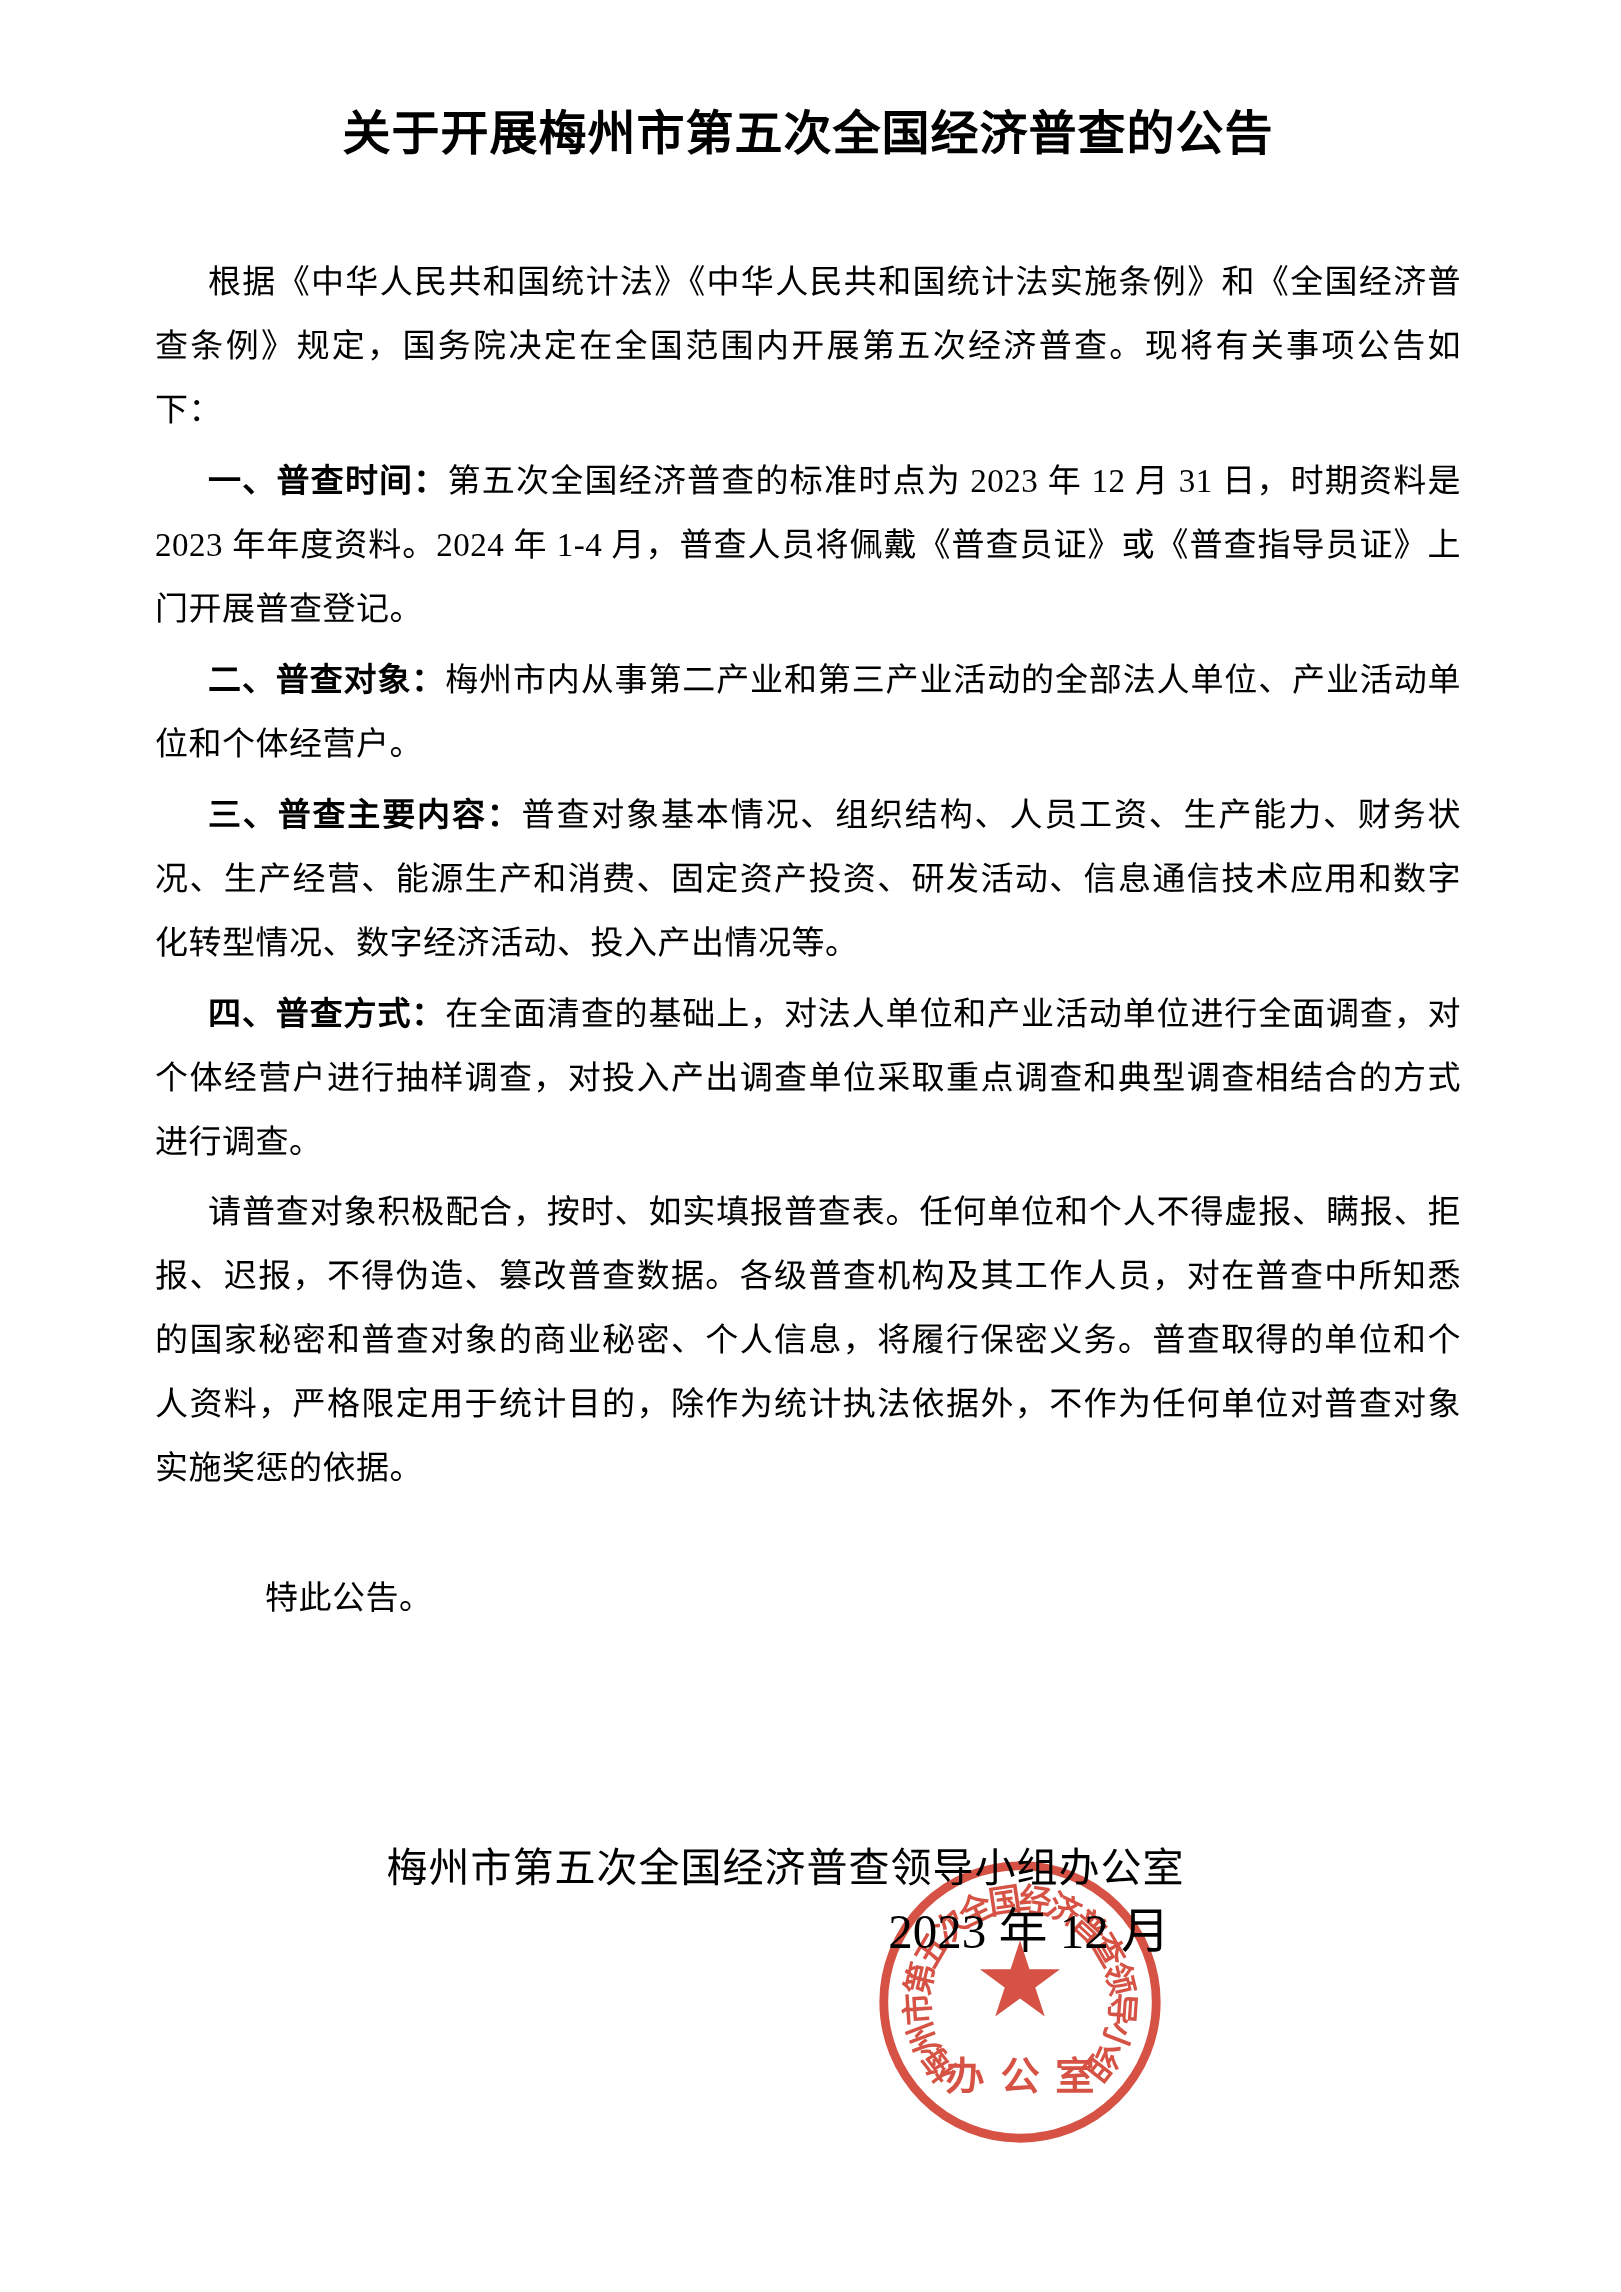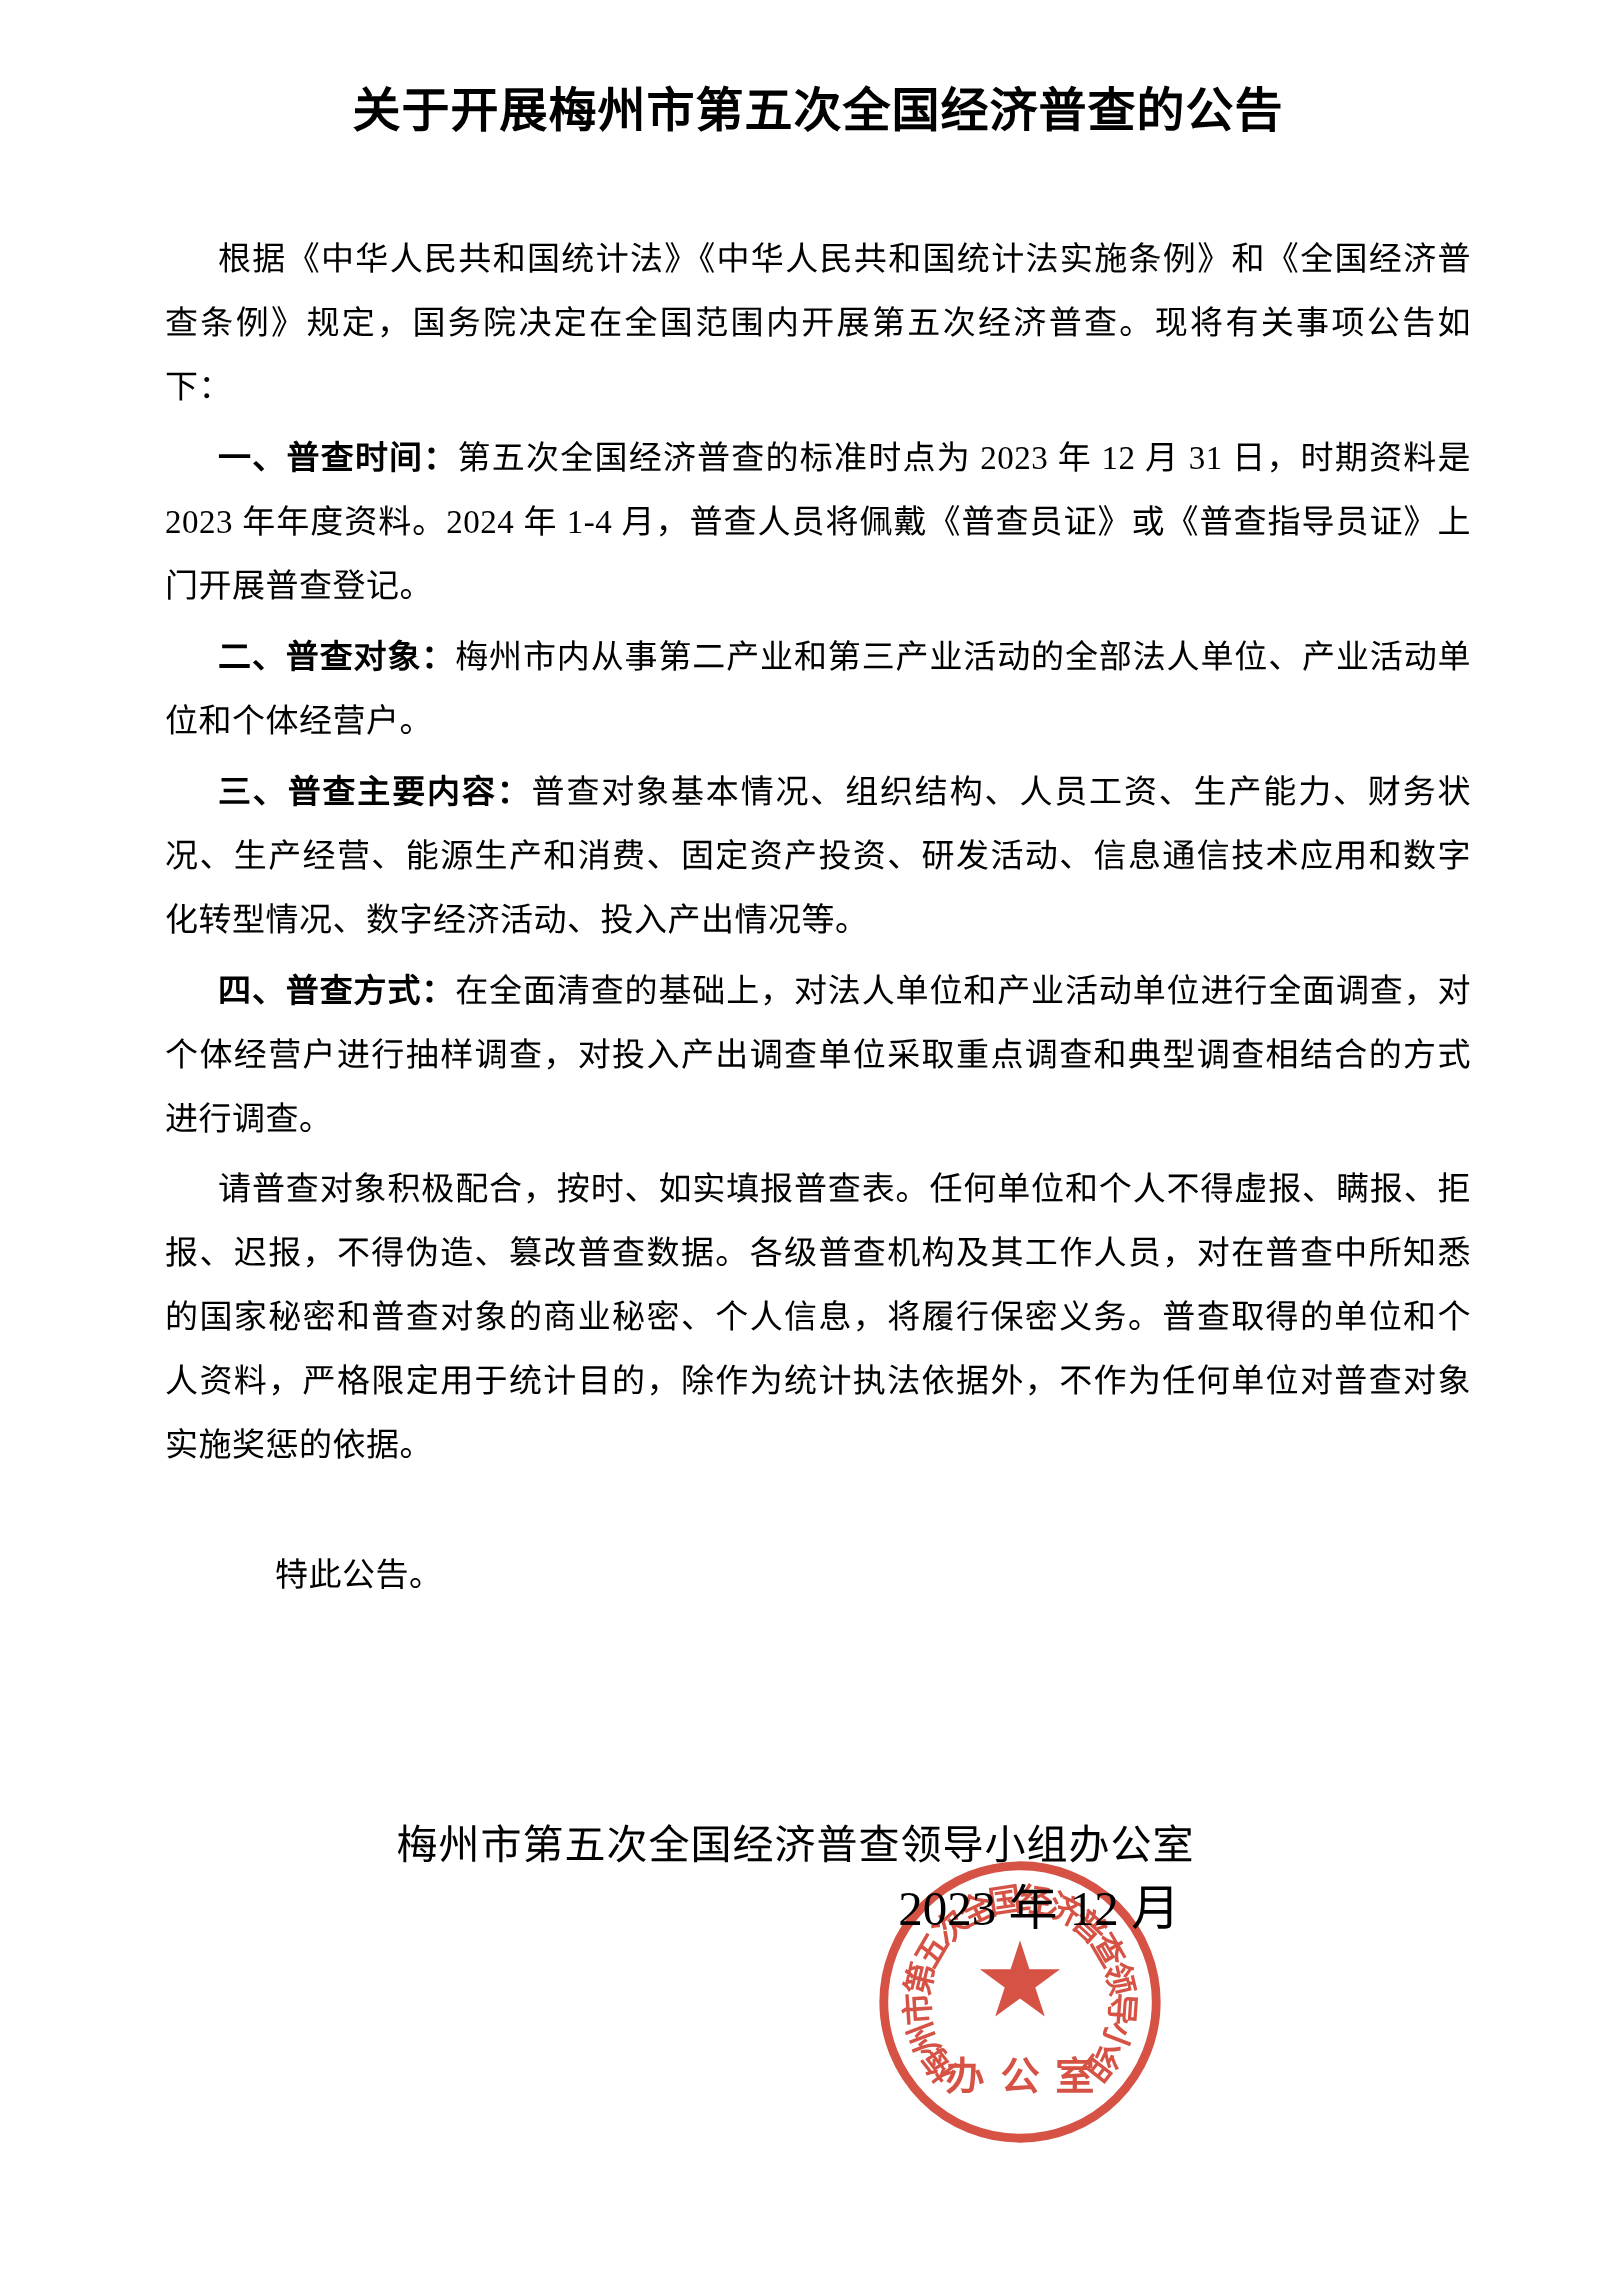--- a/index.html
+++ b/index.html
@@ -7,24 +7,24 @@
     position: relative;
     width: 1621px;
     height: 2293px;
     background: #ffffff;
     color: #000000;
     font-family: "Liberation Serif", "DejaVu Serif", serif;
     overflow: hidden;
   }
   .content {
     position: absolute;
-    left: 165px;
+    left: 155px;
     top: 0;
     width: 1306px;
-    padding-top: 85px;
+    padding-top: 108px;
   }
   .doc-title {
     margin: 0;
     text-align: center;
     font-size: 48px;
     line-height: 51px;
     font-weight: bold;
     font-family: "Liberation Serif", "DejaVu Serif", serif;
     letter-spacing: 1px;
   }

